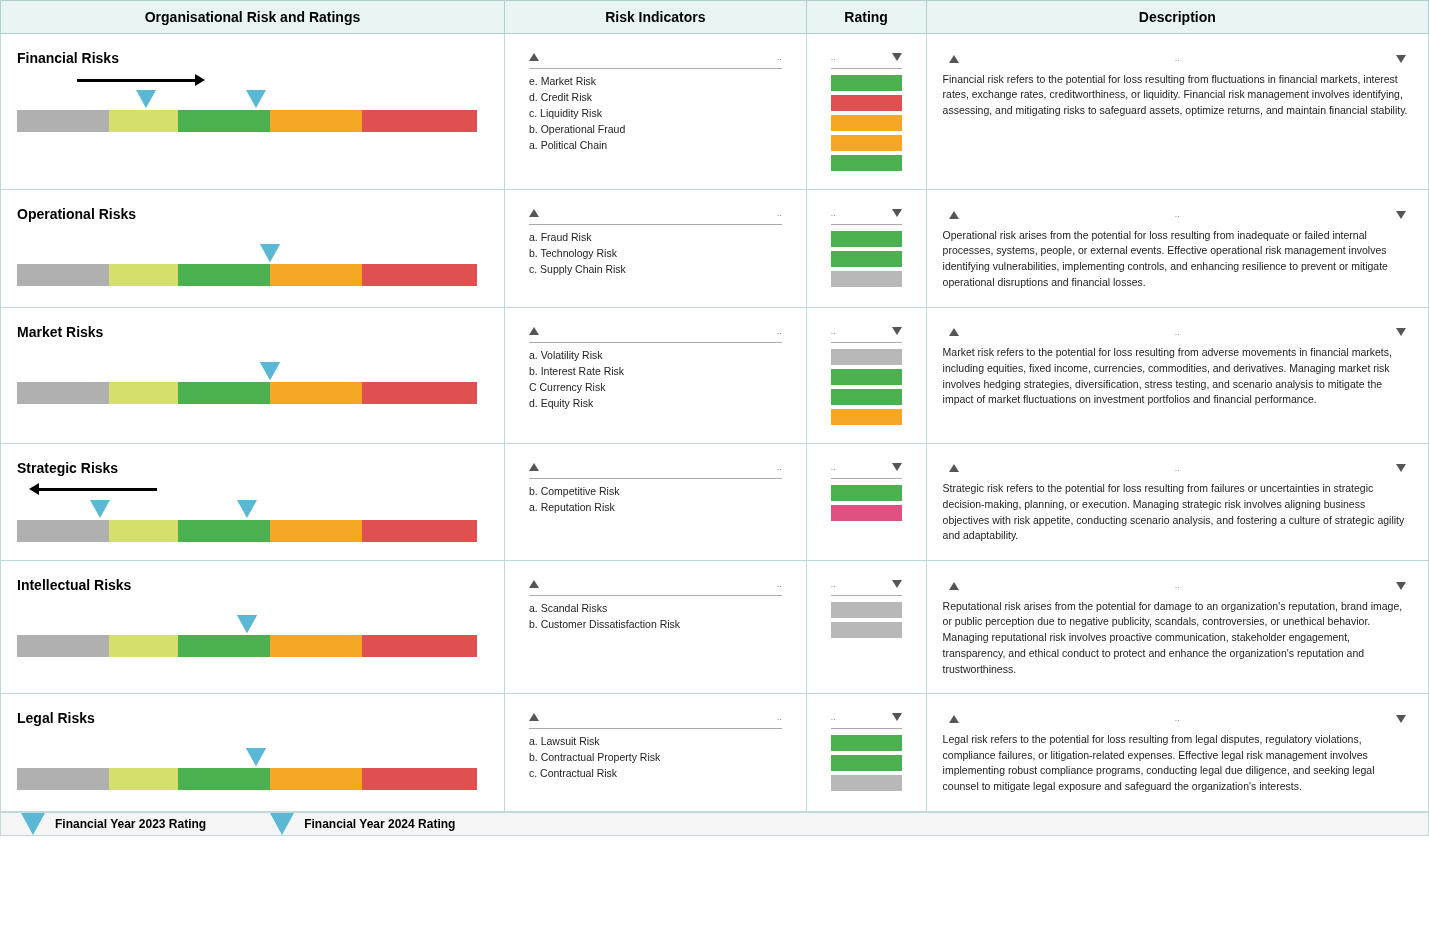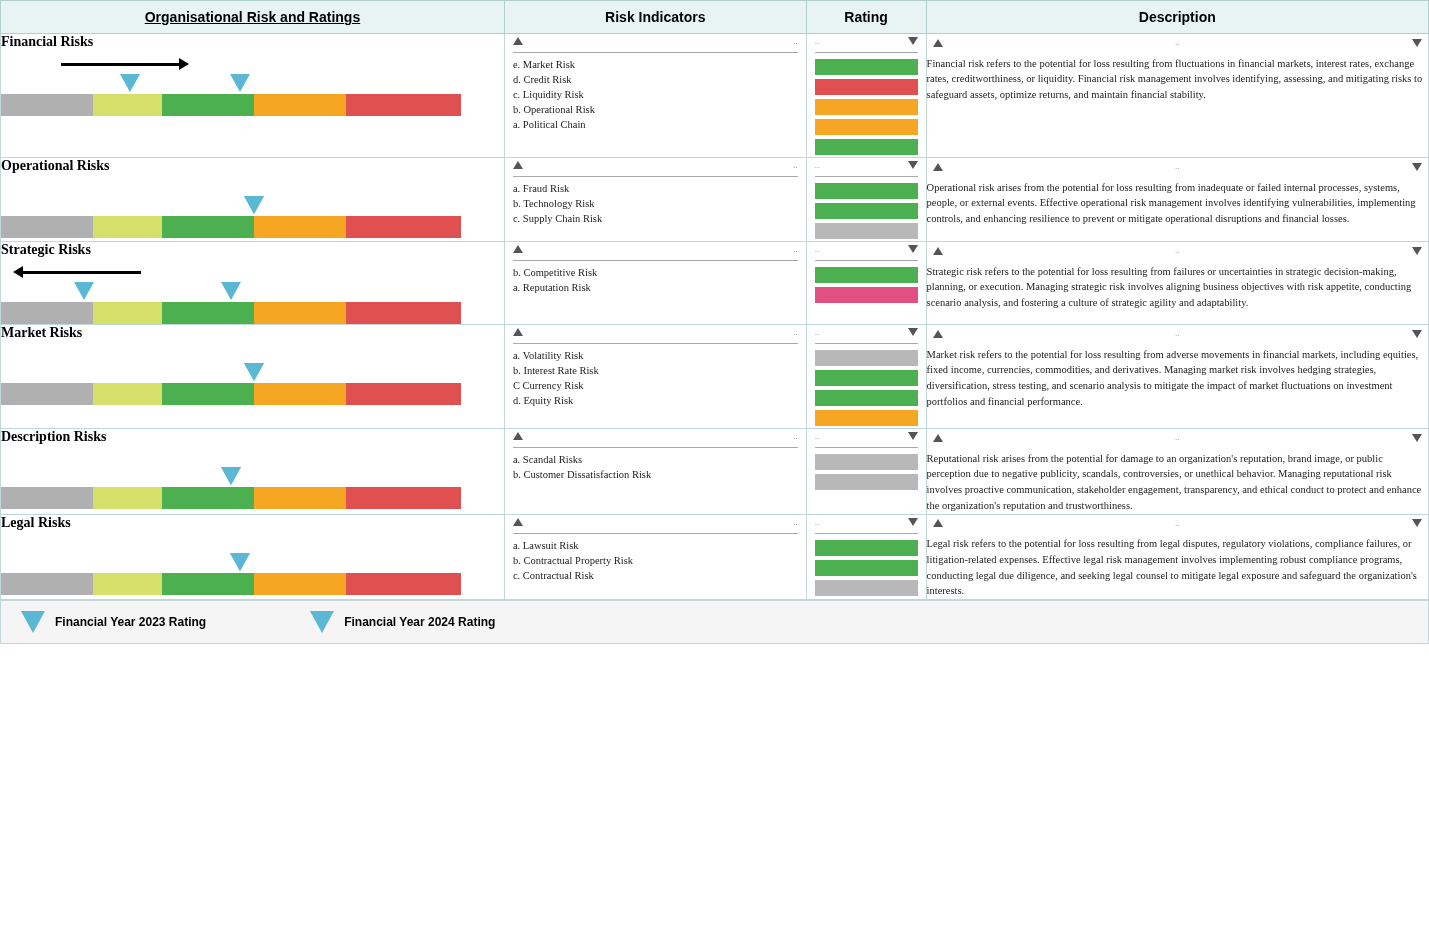--- a/index.html
+++ b/index.html
@@ -13,30 +13,29 @@
 
     .header-row th {
       background: #e8f4f4;
       border: 1px solid #b0d0d0;
       padding: 8px 10px;
       text-align: center;
       font-size: 14px;
       font-weight: bold;
     }
 
-    .col-org { width: 504px; text-decoration: underline; }
+    .col-org { width: 504px; }
     .col-risk { width: 302px; }
     .col-rating { width: 120px; }
     .col-desc { width: 503px; }
 
     .section-row td {
       border: 1px solid #c0d8d8;
       vertical-align: top;
-      padding: 0;
-      font-family: Liberation Serif, serif;
+      padding: 16px;
     }
 
     .org-cell {
       padding: 8px 12px 12px 12px;
     }
 
     .risk-cell {
       padding: 4px 0;
     }
 
@@ -165,24 +164,24 @@
       align-items: center;
       padding: 2px 6px;
       font-size: 9px;
       color: #666;
       margin-bottom: 4px;
     }
 
     .legend-row {
       background: #f5f5f5;
       border-top: 1px solid #c0d8d8;
-      padding: 10px 20px;
+      padding: 0 20px;
       display: flex;
       align-items: center;
-      gap: 104px;
+      gap: 64px;
     }
 
     .legend-item {
       display: flex;
       align-items: center;
       gap: 10px;
       font-size: 12px;
       font-weight: bold;
     }
 
@@ -241,21 +240,21 @@
           <div class="risk-indicator-row">
       <span class="risk-label">e. Market Risk</span>
     </div>
           <div class="risk-indicator-row">
       <span class="risk-label">d. Credit Risk</span>
     </div>
           <div class="risk-indicator-row">
       <span class="risk-label">c. Liquidity Risk</span>
     </div>
           <div class="risk-indicator-row">
-      <span class="risk-label">b. Operational Risk</span>
+      <span class="risk-label">b. Operational Fraud</span>
     </div>
           <div class="risk-indicator-row">
       <span class="risk-label">a. Political Chain</span>
     </div>
         </td>
         <td class="rating-cell">
           <div class="risk-cell-header">
     <span style="font-size:9px;color:#888;">..</span>
     <span class="small-arrow-down"></span>
   </div>
@@ -337,137 +336,137 @@
           <div class="desc-cell-header">
     <span class="small-arrow-up"></span>
     <span style="font-size:9px;color:#888;">..</span>
     <span class="small-arrow-down"></span>
   </div>
           <p>Operational risk arises from the potential for loss resulting from inadequate or failed internal processes, systems, people, or external events. Effective operational risk management involves identifying vulnerabilities, implementing controls, and enhancing resilience to prevent or mitigate operational disruptions and financial losses.</p>
         </td>
       </tr>
       <tr class="section-row">
         <td class="org-cell">
-          <div class="section-title">Strategic Risks</div>
-          <div class="arrow-line">
-            <div class="arrow-left"></div>
-          </div>
+          <div class="section-title">Market Risks</div>
+          <div style="height:16px;"></div>
           <div class="marker-row" style="width:460px;position:relative;height:20px;">
-            <div style="width:0;height:0;border-left:10px solid transparent;border-right:10px solid transparent;border-top:18px solid #5bb8d4;position:absolute;left:73px;top:0;"></div>
-            <div style="width:0;height:0;border-left:10px solid transparent;border-right:10px solid transparent;border-top:18px solid #5bb8d4;position:absolute;left:220px;top:0;"></div>
+            <div style="width:0;height:0;border-left:10px solid transparent;border-right:10px solid transparent;border-top:18px solid #5bb8d4;position:absolute;left:243px;top:0;"></div>
+            <div style="width:0;height:0;border-left:10px solid transparent;border-right:10px solid transparent;border-top:18px solid #5bb8d4;position:absolute;left:243px;top:0;"></div>
           </div>
           <div class="gauge-bar" style="width:460px;">
             <div class="gauge-seg seg-gray" style="width:20%;"></div>
             <div class="gauge-seg seg-yellow" style="width:15%;"></div>
             <div class="gauge-seg seg-green" style="width:20%;"></div>
             <div class="gauge-seg seg-orange" style="width:20%;"></div>
             <div class="gauge-seg seg-red" style="width:25%;"></div>
           </div>
         </td>
         <td class="risk-cell">
           <div class="risk-cell-header">
     <span class="small-arrow-up"></span>
     <span style="font-size:9px;color:#888;">..</span>
   </div>
           <div class="sep-line"></div>
           <div class="risk-indicator-row">
-      <span class="risk-label">b. Competitive Risk</span>
-    </div>
-          <div class="risk-indicator-row">
-      <span class="risk-label">a. Reputation Risk</span>
+      <span class="risk-label">a. Volatility Risk</span>
+    </div>
+          <div class="risk-indicator-row">
+      <span class="risk-label">b. Interest Rate Risk</span>
+    </div>
+          <div class="risk-indicator-row">
+      <span class="risk-label">C Currency Risk</span>
+    </div>
+          <div class="risk-indicator-row">
+      <span class="risk-label">d. Equity Risk</span>
     </div>
         </td>
         <td class="rating-cell">
           <div class="risk-cell-header">
     <span style="font-size:9px;color:#888;">..</span>
     <span class="small-arrow-down"></span>
   </div>
           <div class="sep-line"></div>
           <div style="padding:2px 8px;">
-      <div style="height:16px;background:#4caf50;width:100%;"></div>
-    </div>
-          <div style="padding:2px 8px;">
-      <div style="height:16px;background:#e05080;width:100%;"></div>
+      <div style="height:16px;background:#b8b8b8;width:100%;"></div>
+    </div>
+          <div style="padding:2px 8px;">
+      <div style="height:16px;background:#4caf50;width:100%;"></div>
+    </div>
+          <div style="padding:2px 8px;">
+      <div style="height:16px;background:#4caf50;width:100%;"></div>
+    </div>
+          <div style="padding:2px 8px;">
+      <div style="height:16px;background:#f5a623;width:100%;"></div>
     </div>
         </td>
         <td class="desc-cell">
           <div class="desc-cell-header">
     <span class="small-arrow-up"></span>
     <span style="font-size:9px;color:#888;">..</span>
     <span class="small-arrow-down"></span>
   </div>
-          <p>Strategic risk refers to the potential for loss resulting from failures or uncertainties in strategic decision-making, planning, or execution. Managing strategic risk involves aligning business objectives with risk appetite, conducting scenario analysis, and fostering a culture of strategic agility and adaptability.</p>
+          <p>Market risk refers to the potential for loss resulting from adverse movements in financial markets, including equities, fixed income, currencies, commodities, and derivatives. Managing market risk involves hedging strategies, diversification, stress testing, and scenario analysis to mitigate the impact of market fluctuations on investment portfolios and financial performance.</p>
         </td>
       </tr>
       <tr class="section-row">
         <td class="org-cell">
-          <div class="section-title">Market Risks</div>
-          <div style="height:16px;"></div>
+          <div class="section-title">Strategic Risks</div>
+          <div class="arrow-line">
+            <div class="arrow-left"></div>
+          </div>
           <div class="marker-row" style="width:460px;position:relative;height:20px;">
-            <div style="width:0;height:0;border-left:10px solid transparent;border-right:10px solid transparent;border-top:18px solid #5bb8d4;position:absolute;left:243px;top:0;"></div>
-            <div style="width:0;height:0;border-left:10px solid transparent;border-right:10px solid transparent;border-top:18px solid #5bb8d4;position:absolute;left:243px;top:0;"></div>
+            <div style="width:0;height:0;border-left:10px solid transparent;border-right:10px solid transparent;border-top:18px solid #5bb8d4;position:absolute;left:73px;top:0;"></div>
+            <div style="width:0;height:0;border-left:10px solid transparent;border-right:10px solid transparent;border-top:18px solid #5bb8d4;position:absolute;left:220px;top:0;"></div>
           </div>
           <div class="gauge-bar" style="width:460px;">
             <div class="gauge-seg seg-gray" style="width:20%;"></div>
             <div class="gauge-seg seg-yellow" style="width:15%;"></div>
             <div class="gauge-seg seg-green" style="width:20%;"></div>
             <div class="gauge-seg seg-orange" style="width:20%;"></div>
             <div class="gauge-seg seg-red" style="width:25%;"></div>
           </div>
         </td>
         <td class="risk-cell">
           <div class="risk-cell-header">
     <span class="small-arrow-up"></span>
     <span style="font-size:9px;color:#888;">..</span>
   </div>
           <div class="sep-line"></div>
           <div class="risk-indicator-row">
-      <span class="risk-label">a. Volatility Risk</span>
-    </div>
-          <div class="risk-indicator-row">
-      <span class="risk-label">b. Interest Rate Risk</span>
-    </div>
-          <div class="risk-indicator-row">
-      <span class="risk-label">C Currency Risk</span>
-    </div>
-          <div class="risk-indicator-row">
-      <span class="risk-label">d. Equity Risk</span>
+      <span class="risk-label">b. Competitive Risk</span>
+    </div>
+          <div class="risk-indicator-row">
+      <span class="risk-label">a. Reputation Risk</span>
     </div>
         </td>
         <td class="rating-cell">
           <div class="risk-cell-header">
     <span style="font-size:9px;color:#888;">..</span>
     <span class="small-arrow-down"></span>
   </div>
           <div class="sep-line"></div>
           <div style="padding:2px 8px;">
-      <div style="height:16px;background:#b8b8b8;width:100%;"></div>
-    </div>
-          <div style="padding:2px 8px;">
-      <div style="height:16px;background:#4caf50;width:100%;"></div>
-    </div>
-          <div style="padding:2px 8px;">
-      <div style="height:16px;background:#4caf50;width:100%;"></div>
-    </div>
-          <div style="padding:2px 8px;">
-      <div style="height:16px;background:#f5a623;width:100%;"></div>
+      <div style="height:16px;background:#4caf50;width:100%;"></div>
+    </div>
+          <div style="padding:2px 8px;">
+      <div style="height:16px;background:#e05080;width:100%;"></div>
     </div>
         </td>
         <td class="desc-cell">
           <div class="desc-cell-header">
     <span class="small-arrow-up"></span>
     <span style="font-size:9px;color:#888;">..</span>
     <span class="small-arrow-down"></span>
   </div>
-          <p>Market risk refers to the potential for loss resulting from adverse movements in financial markets, including equities, fixed income, currencies, commodities, and derivatives. Managing market risk involves hedging strategies, diversification, stress testing, and scenario analysis to mitigate the impact of market fluctuations on investment portfolios and financial performance.</p>
+          <p>Strategic risk refers to the potential for loss resulting from failures or uncertainties in strategic decision-making, planning, or execution. Managing strategic risk involves aligning business objectives with risk appetite, conducting scenario analysis, and fostering a culture of strategic agility and adaptability.</p>
         </td>
       </tr>
       <tr class="section-row">
         <td class="org-cell">
-          <div class="section-title">Description Risks</div>
+          <div class="section-title">Intellectual Risks</div>
           <div style="height:16px;"></div>
           <div class="marker-row" style="width:460px;position:relative;height:20px;">
             <div style="width:0;height:0;border-left:10px solid transparent;border-right:10px solid transparent;border-top:18px solid #5bb8d4;position:absolute;left:220px;top:0;"></div>
             <div style="width:0;height:0;border-left:10px solid transparent;border-right:10px solid transparent;border-top:18px solid #5bb8d4;position:absolute;left:220px;top:0;"></div>
           </div>
           <div class="gauge-bar" style="width:460px;">
             <div class="gauge-seg seg-gray" style="width:20%;"></div>
             <div class="gauge-seg seg-yellow" style="width:15%;"></div>
             <div class="gauge-seg seg-green" style="width:20%;"></div>
             <div class="gauge-seg seg-orange" style="width:20%;"></div>

